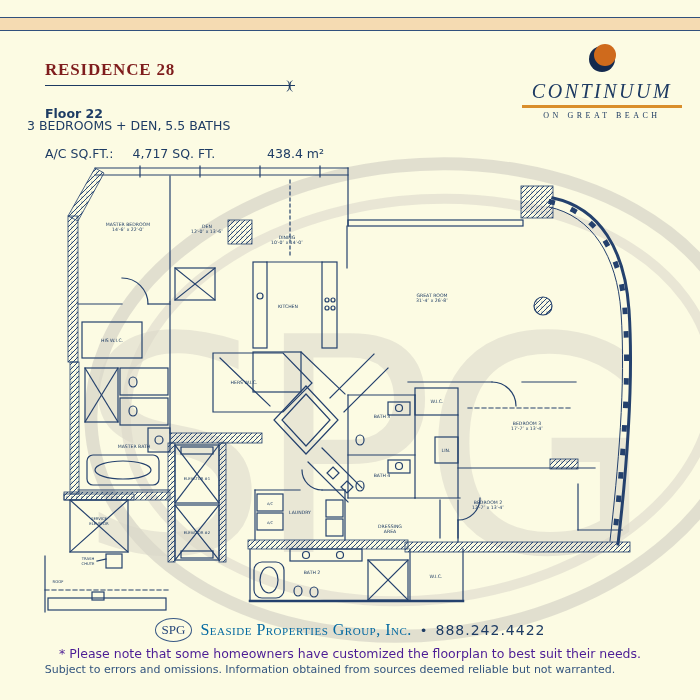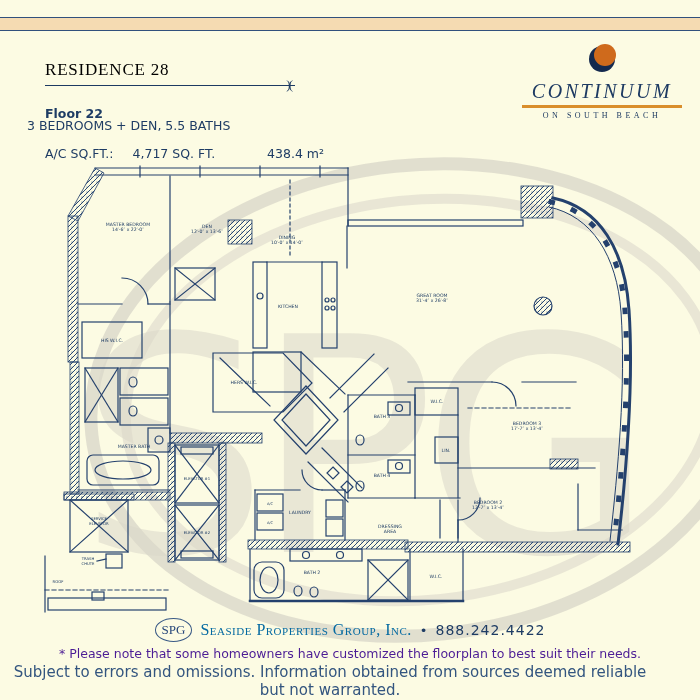--- a/index.html
+++ b/index.html
@@ -4,22 +4,22 @@
 <style>
   html,body{margin:0;padding:0;}
   #page{position:relative;width:700px;height:700px;background:#fcfbe3;overflow:hidden;
         font-family:"DejaVu Sans",sans-serif;color:#1e3c64;}
   .abs{position:absolute;}
   
   #band{left:0;top:17px;width:700px;height:12px;background:#f5dbb2;
         border-top:1.5px solid #31507c;border-bottom:1.5px solid #31507c;}
   
   #title-wrap{left:45px;top:60px;width:250px;border-bottom:1.5px solid #1d3a62;padding-bottom:5px;}
-  #title{font-family:"Liberation Serif",serif;font-weight:normal;font-size:17px;
-         letter-spacing:0.8px;color:#000000;}
+  #title{font-family:"Liberation Serif",serif;font-weight:bold;font-size:17px;
+         letter-spacing:0.8px;color:#7f1d1d;}
   #title-deco{position:absolute;right:4px;bottom:-8px;font-family:"Liberation Serif",serif;
          font-size:13px;color:#1d3a62;background:transparent;letter-spacing:-2px;}
   .hline{font-size:12.5px;color:#1e3c64;}
   #floor-line{left:45px;top:106px;font-weight:bold;}
   #specs-line{left:27px;top:118px;}
   #area-line{left:45px;top:146px;}
   #area-line span{display:inline-block;}
   #area-sqft{margin-left:19px;}
   #area-m2{margin-left:52px;}
   
@@ -30,21 +30,21 @@
   #logo-tag{font-family:"Liberation Serif",serif;font-size:8px;letter-spacing:3.5px;color:#1d3a62;}
   
   #footer-line{left:0;top:618px;width:700px;display:flex;align-items:center;justify-content:center;gap:8px;}
   #spg-oval{display:inline-block;border:1.5px solid #3a5a86;border-radius:50%;
             padding:3px 6px;font-family:"Liberation Serif",serif;font-size:13px;color:#27477a;}
   #company{font-family:"Liberation Serif",serif;font-variant:small-caps;font-size:16px;
            letter-spacing:0.5px;color:#0369a1;}
   #bullet{font-size:13px;color:#1e3c64;}
   #phone{font-size:14px;letter-spacing:1px;color:#1e3c64;}
   #note1{left:0;top:646px;width:700px;text-align:center;font-size:12.5px;color:#4c1d95;}
-  #note2{left:0;top:663px;width:660px;text-align:center;font-size:15px;color:#33557f;}
+  #note2{left:0;top:663px;width:660px;text-align:center;font-size:11px;color:#33557f;}
   svg text{font-family:"DejaVu Sans",sans-serif;}
 </style>
 </head>
 <body>
 
 <div id="page">
 
   <div id="band" class="abs"></div>
 
   <svg class="abs" width="700" height="700" viewBox="0 0 700 700" aria-hidden="true">
@@ -65,21 +65,21 @@
     <span>A/C SQ.FT.:</span><span id="area-sqft">4,717 SQ. FT.</span><span id="area-m2">438.4 m²</span>
   </div>
 
   <div id="logo" class="abs">
     <svg width="40" height="40" style="display:block;margin:0 auto;">
       <circle cx="20" cy="21" r="13" fill="#14294e"></circle>
       <circle cx="23" cy="17" r="11" fill="#cf6a1c"></circle>
     </svg>
     <div id="logo-name">CONTINUUM</div>
     <div id="logo-rule"></div>
-    <div id="logo-tag">ON SOUTH BEACH</div>
+    <div id="logo-tag">ON GREAT BEACH</div>
   </div>
 
   <svg id="planSvg" class="abs" width="700" height="700" viewBox="0 0 700 700">
     <defs>
       <pattern id="hatch" patternUnits="userSpaceOnUse" width="5" height="5">
         <path d="M0,5 L5,0 M-1,1 L1,-1 M4,6 L6,4" stroke="#2a4a77" stroke-width="1"></path>
         <circle cx="2" cy="2" r="0.6" fill="#2a4a77"></circle>
       </pattern>
     </defs>
 

